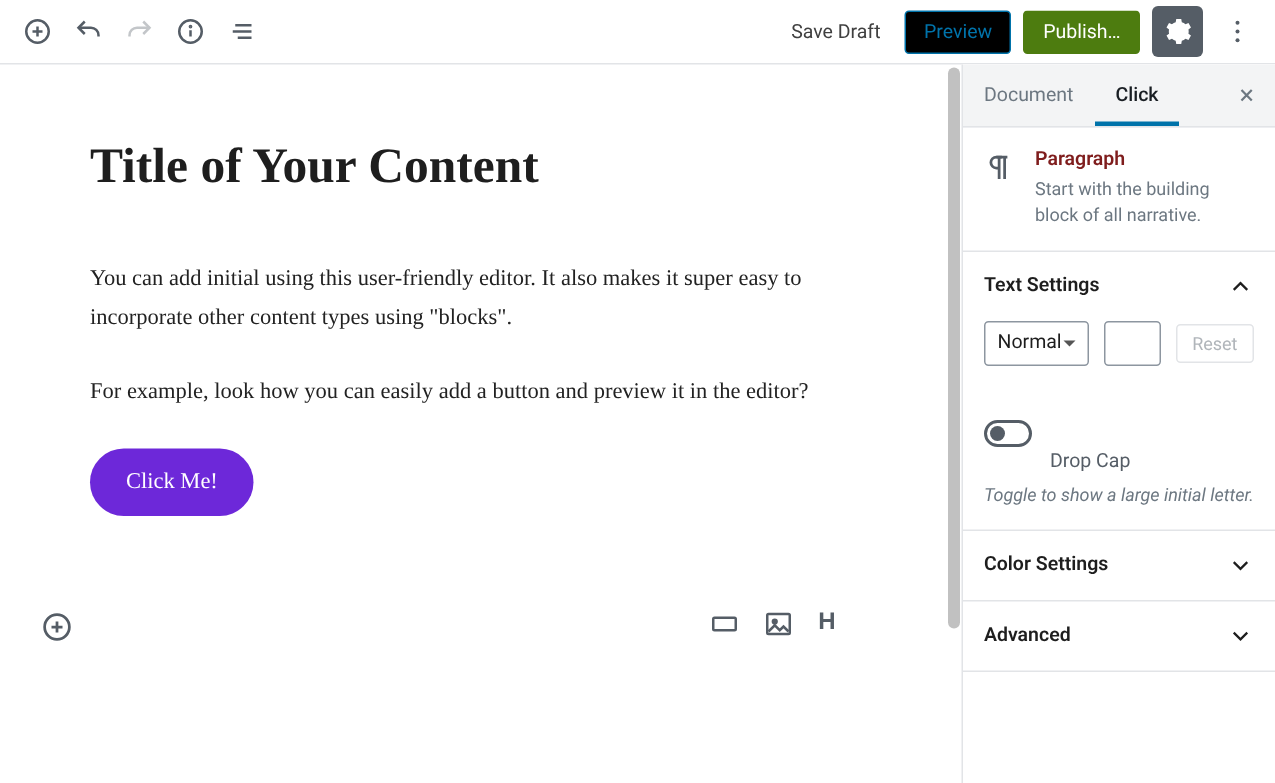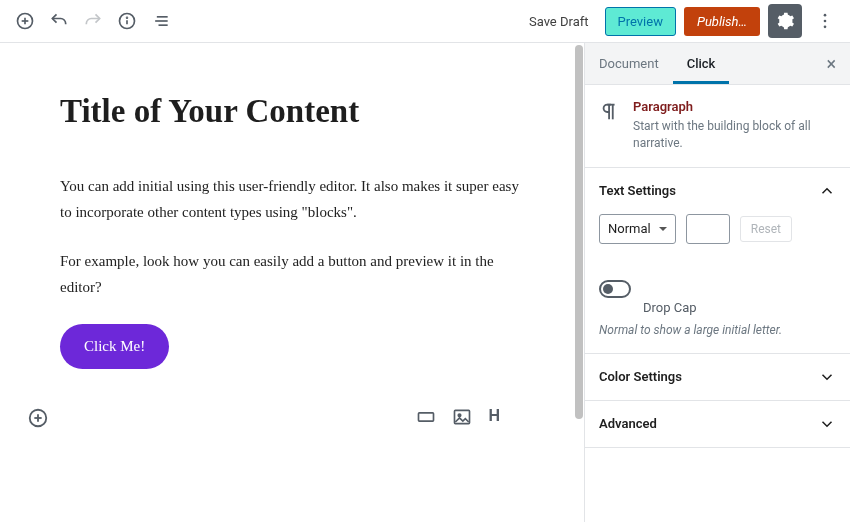--- a/index.html
+++ b/index.html
@@ -9,40 +9,40 @@
 .topbar-left { display: flex; gap: 4px; align-items: center; }
 .topbar-right { margin-left: auto; display: flex; gap: 8px; align-items: center; }
 
 .icon-btn { width: 30px; height: 30px; display: flex; align-items: center; justify-content: center; cursor: pointer; border-radius: 3px; color: #555d66; }
 .icon-btn.disabled { opacity: 0.35; cursor: default; }
 .icon-btn.dark { background: #555d66; color: #fff; width: 34px; height: 34px; border-radius: 4px; }
 .icon-btn svg { width: 20px; height: 20px; }
 
 .link-btn { color: #404040; cursor: pointer; padding: 6px 8px; }
 .btn { padding: 6px 12px; border-radius: 3px; cursor: pointer; border: 1px solid transparent; font-size: 13px; }
-.btn-outline { border-color: #0073aa; color: #0073aa; background: #5eead4; }
-.btn-primary { background: #c2410c; color: #fff; font-style: italic; }
+.btn-outline { border-color: #0073aa; color: #0073aa; background: #000000; }
+.btn-primary { background: #4d7c0f; color: #fff; }
 
 .main { display: flex; height: calc(522px - 43px); }
 
 .editor-wrap { flex: 1; position: relative; overflow: hidden; }
 .editor { padding: 50px 60px 20px 60px; font-family: Georgia, "Times New Roman", serif; }
 .editor h1 { font-size: 33px; font-weight: 700; margin-bottom: 44px; }
 .editor p { font-size: 15px; line-height: 1.7; margin-bottom: 24px; color: #222; max-width: 480px; }
 .editor-btn { display: inline-block; background: #6d28d9; color: #fff; padding: 14px 24px; border-radius: 26px; font-size: 15px; cursor: pointer; }
 
 .block-appender { position: absolute; bottom: 90px; left: 0; right: 0; display: flex; align-items: center; padding: 0 24px; }
 .block-appender .add { width: 28px; height: 28px; display: flex; align-items: center; justify-content: center; cursor: pointer; color: #555d66; }
 .block-appender .type-icons { margin-left: auto; display: flex; gap: 16px; color: #555d66; padding-right: 60px; }
 .block-appender .type-icons span { cursor: pointer; }
 
 .scrollbar-fake { position: absolute; right: 1px; top: 0; width: 8px; height: 100%; }
 .scrollbar-thumb { position: absolute; top: 2px; width: 8px; height: 78%; background: #c1c1c1; border-radius: 4px; }
 
-.sidebar { width: 266px; background: #fff; border-left: 1px solid #e2e4e7; display: flex; flex-direction: column; overflow-y: auto; }
+.sidebar { width: 209px; background: #fff; border-left: 1px solid #e2e4e7; display: flex; flex-direction: column; overflow-y: auto; }
 .tabs { display: flex; align-items: center; background: #f3f4f5; border-bottom: 1px solid #e2e4e7; }
 .tab { padding: 13px 14px; cursor: pointer; color: #6c7781; font-size: 13px; }
 .tab.active { color: #191e23; border-bottom: 3px solid #0073aa; font-weight: 500; padding-bottom: 10px; }
 .tab-close { margin-left: auto; padding: 0 14px; color: #6c7781; cursor: pointer; font-size: 18px; }
 
 .block-header { display: flex; padding: 14px; border-bottom: 1px solid #e2e4e7; gap: 12px; }
 .block-header svg { flex-shrink: 0; margin-top: 2px; }
 .block-header .title { font-weight: 600; font-size: 13px; color: #7f1d1d; margin-bottom: 4px; }
 .block-header .desc { font-size: 12px; color: #6c7781; line-height: 1.45; }
 
@@ -191,21 +191,21 @@
       <div class="panel-body">
         <div class="row">
           <div class="select">Normal</div>
           <div class="numbox"></div>
           <span class="reset">Reset</span>
         </div>
         <div class="toggle-row">
           <div class="toggle"></div>
           <span class="toggle-label">Drop Cap</span>
         </div>
-        <div class="hint">Normal to show a large initial letter.</div>
+        <div class="hint">Toggle to show a large initial letter.</div>
       </div>
     </div>
 
     <div class="panel">
       <div class="panel-head">
         <span>Color Settings</span>
         <svg viewBox="0 0 24 24" fill="none" stroke="currentColor" stroke-width="2">
             <polyline points="6 9 12 15 18 9"></polyline>
           </svg>
       </div>

